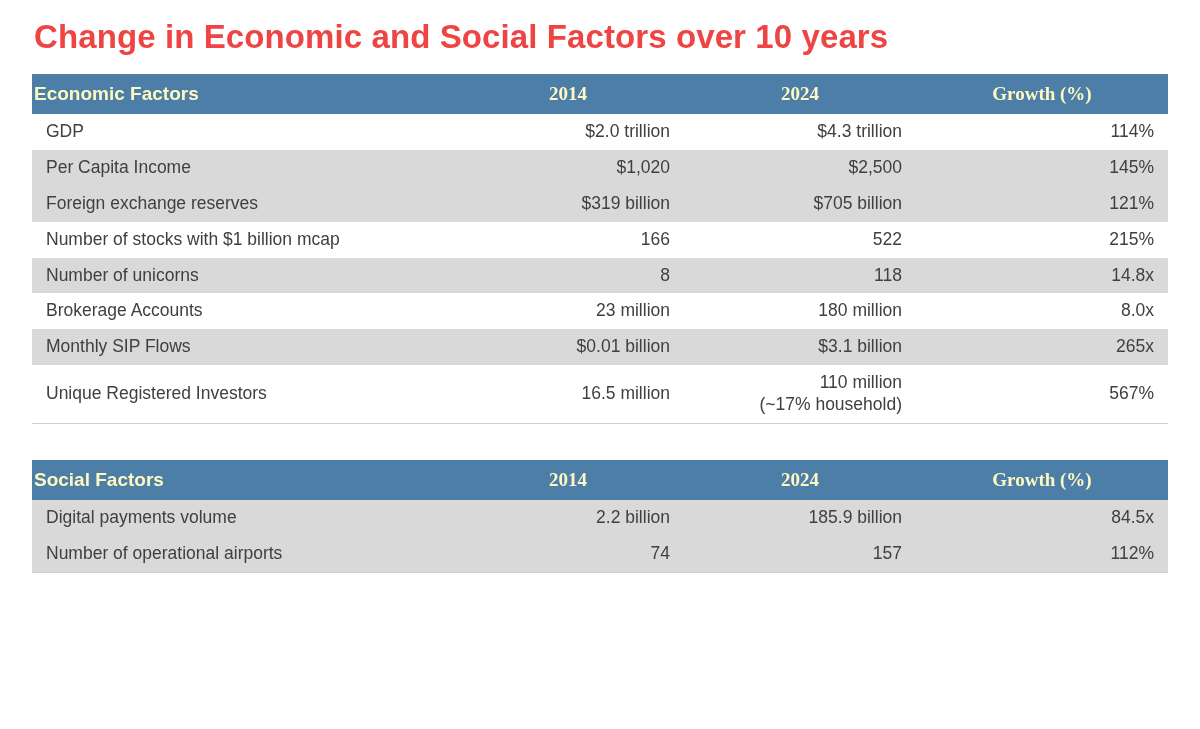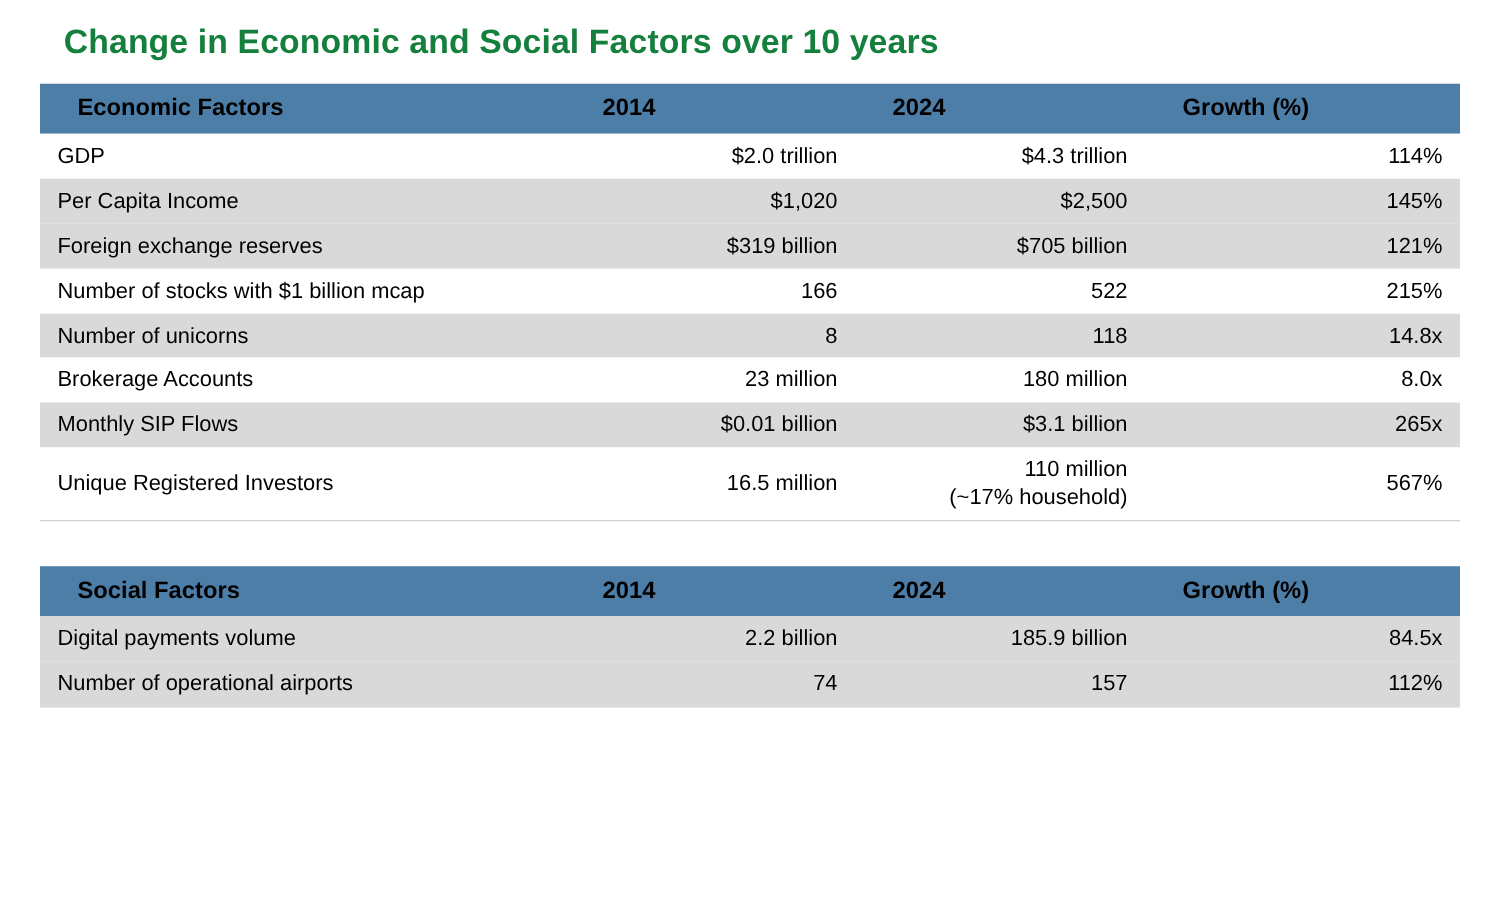--- a/index.html
+++ b/index.html
@@ -15,55 +15,56 @@
     overflow: hidden;
   }
   .page {
     position: relative;
     width: 1200px;
     height: 729px;
     box-sizing: border-box;
     padding: 14px 32px 0 32px;
   }
   .title {
-    color: #15803d;
-    font-size: 27px;
+    color: #ef4444;
+    font-size: 33px;
     font-weight: bold;
     letter-spacing: 0.1px;
-    margin: 4px 0 18px 19px;
+    margin: 4px 0 18px 2px;
   }
   table {
     width: 1136px;
     border-collapse: collapse;
     table-layout: fixed;
   }
   col.c0 { width: 420px; }
   col.c1 { width: 232px; }
   col.c2 { width: 232px; }
   col.c3 { width: 252px; }
 
   thead th {
     background: #4d7ea8;
-    color: #000000;
+    color: #fef9c3;
     font-size: 19px;
     font-weight: bold;
     height: 40px;
-    padding: 0 30px;
+    padding: 0 2px;
     vertical-align: middle;
     box-sizing: border-box;
   }
   thead th.left {
     text-align: left;
   }
   thead th.ctr {
-    text-align: left;
+    text-align: center;
+    font-family: Liberation Serif, serif;
   }
   tbody td {
     font-size: 17.5px;
-    color: #000000;
+    color: #404040;
     padding: 7px 14px;
     vertical-align: middle;
     box-sizing: border-box;
     line-height: 1.25;
   }
   tbody td.left { text-align: left; }
   tbody td.ctr { text-align: right; }
   tbody tr.alt td { background: #d9d9d9; }
   tbody tr.plain td { background: #ffffff; }
   tbody tr.lastrow td { border-bottom: 1px solid #d0d0d0; }

